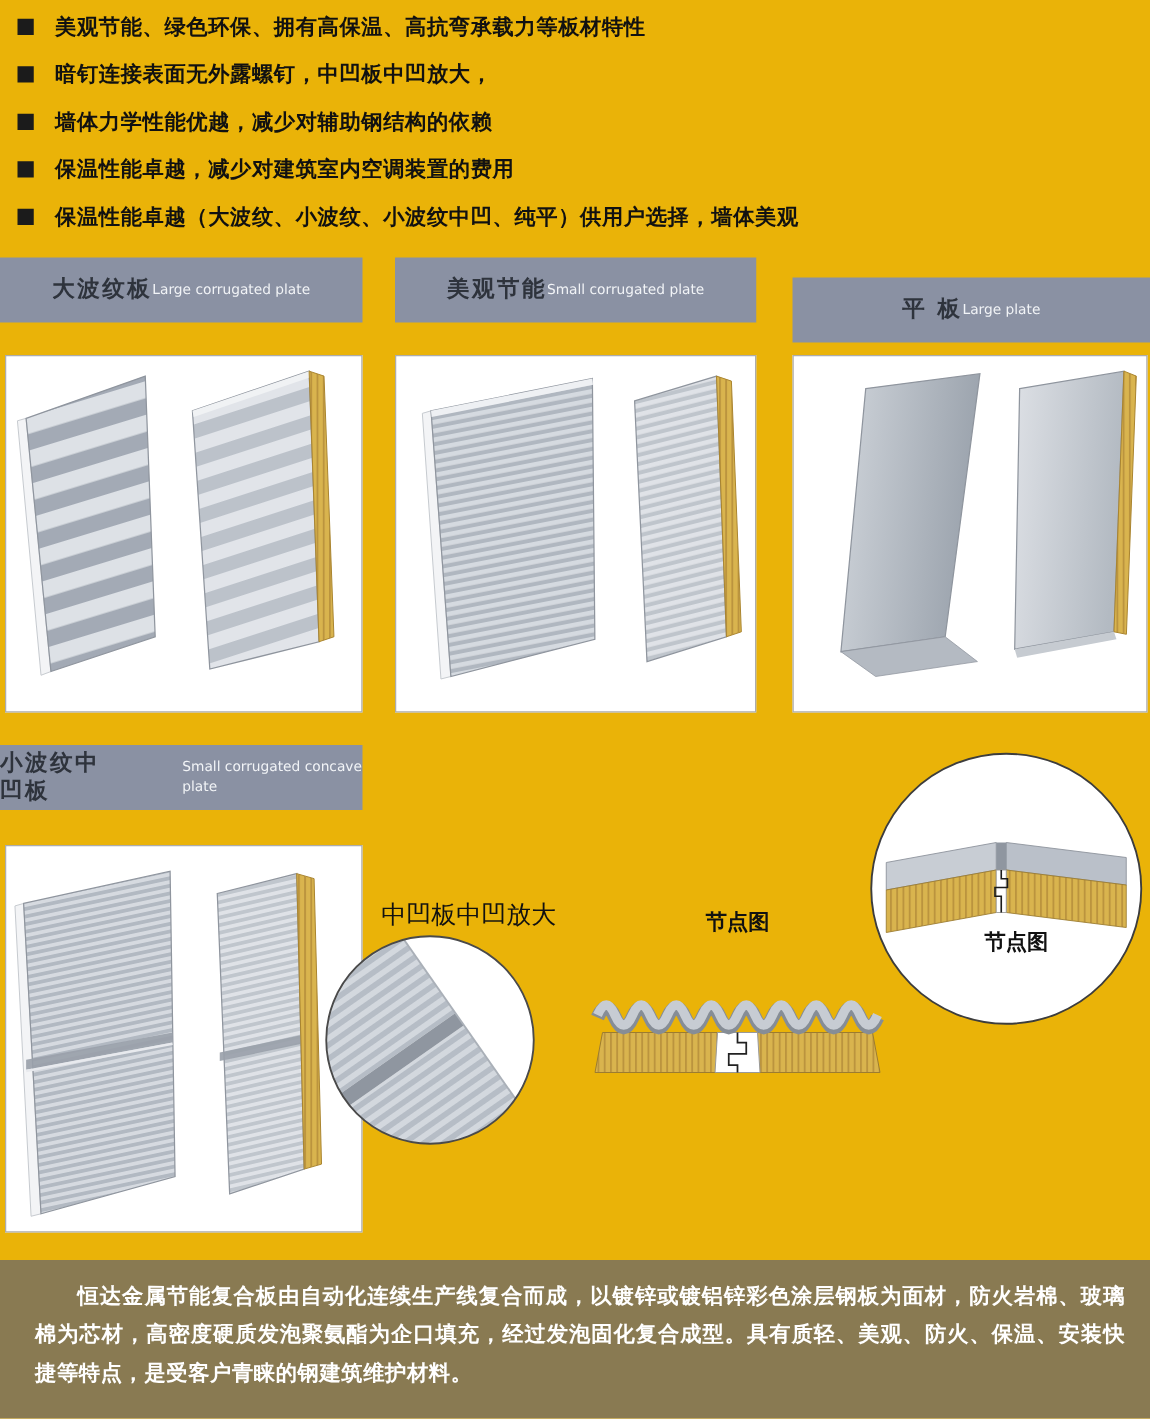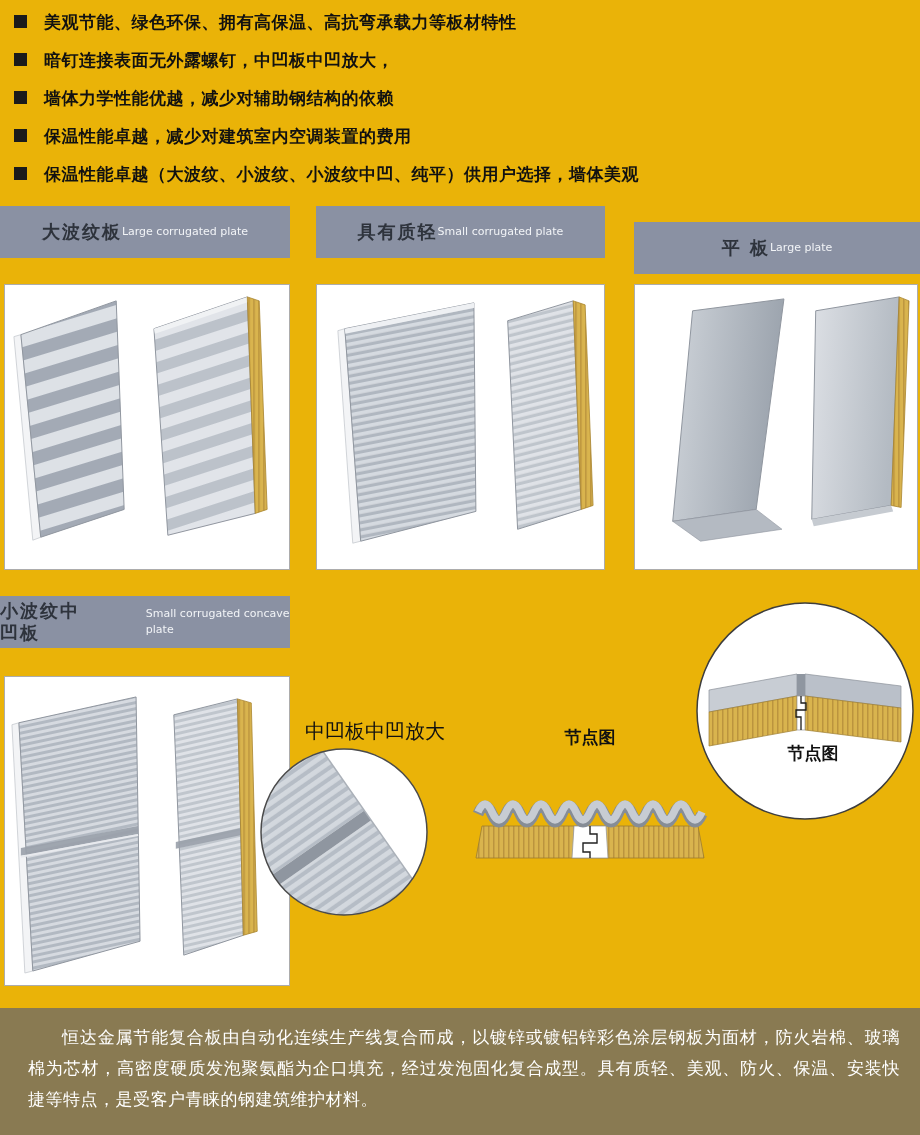--- a/index.html
+++ b/index.html
@@ -23,21 +23,21 @@
   .img-box { background: #fff; border: 1px solid #acacac; }
   .img-box svg { display: block; width: 100%; height: 100%; }
 
   .caption { font-size: 20px; color: #111; text-align: center; }
   .caption.bold { font-weight: bold; font-size: 17px; }
 
   .circle-wrap svg { display: block; width: 100%; height: 100%; }
 
   
   .footer { left: 0; width: 920px; height: 127px; background: #897a52; }
-  .footer-text { padding: 14px 20px 0 28px; color: #ffffff; font-size: 17px; font-weight: normal; line-height: 31px; text-align: justify; text-indent: 2em; letter-spacing: 0.5px; }
+  .footer-text { padding: 14px 20px 0 28px; color: #ffffff; font-size: 17px; font-weight: bold; line-height: 31px; text-align: justify; text-indent: 2em; letter-spacing: 0.5px; }
 </style>
 </head>
 <body>
 
 <div class="page">
 
   <div class="abs features">
     <div class="feature">
       <span class="bullet"></span>
       <span class="feature-text">美观节能、绿色环保、拥有高保温、高抗弯承载力等板材特性</span>
@@ -58,21 +58,21 @@
       <span class="bullet"></span>
       <span class="feature-text">保温性能卓越（大波纹、小波纹、小波纹中凹、纯平）供用户选择，墙体美观</span>
     </div>
   </div>
 
   <div class="abs sec-bar" style="top: 206px; left: 0px; width: 290px; background-color: rgb(138, 145, 163);">
     <span class="sec-cn">大波纹板</span>
     <span class="sec-en">Large corrugated plate</span>
   </div>
   <div class="abs sec-bar" style="top: 206px; left: 316px; width: 289px; background-color: rgb(138, 145, 163);">
-    <span class="sec-cn">具有质轻</span>
+    <span class="sec-cn">美观节能</span>
     <span class="sec-en">Small corrugated plate</span>
   </div>
   <div class="abs sec-bar" style="top: 222px; left: 634px; width: 286px; background-color: rgb(138, 145, 163);">
     <span class="sec-cn">平 板</span>
     <span class="sec-en">Large plate</span>
   </div>
 
   <div class="abs img-box" style="top:284px; left:4px; width:286px; height:286px;">
     <svg viewBox="0 0 286 286">
       <defs>

